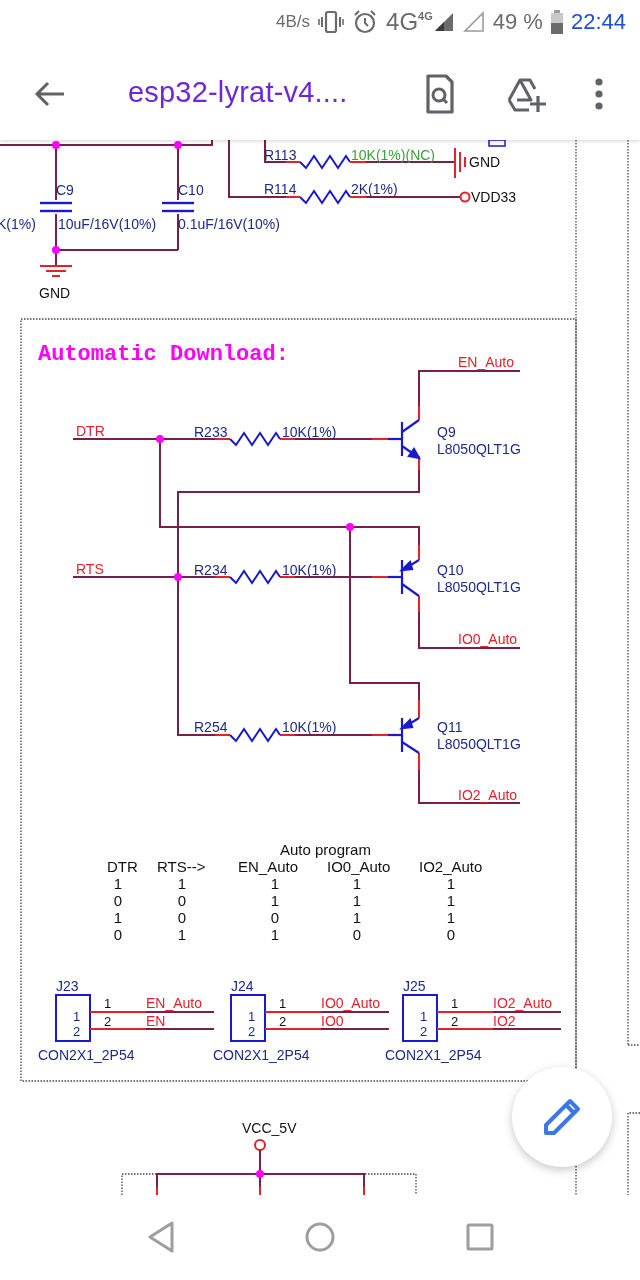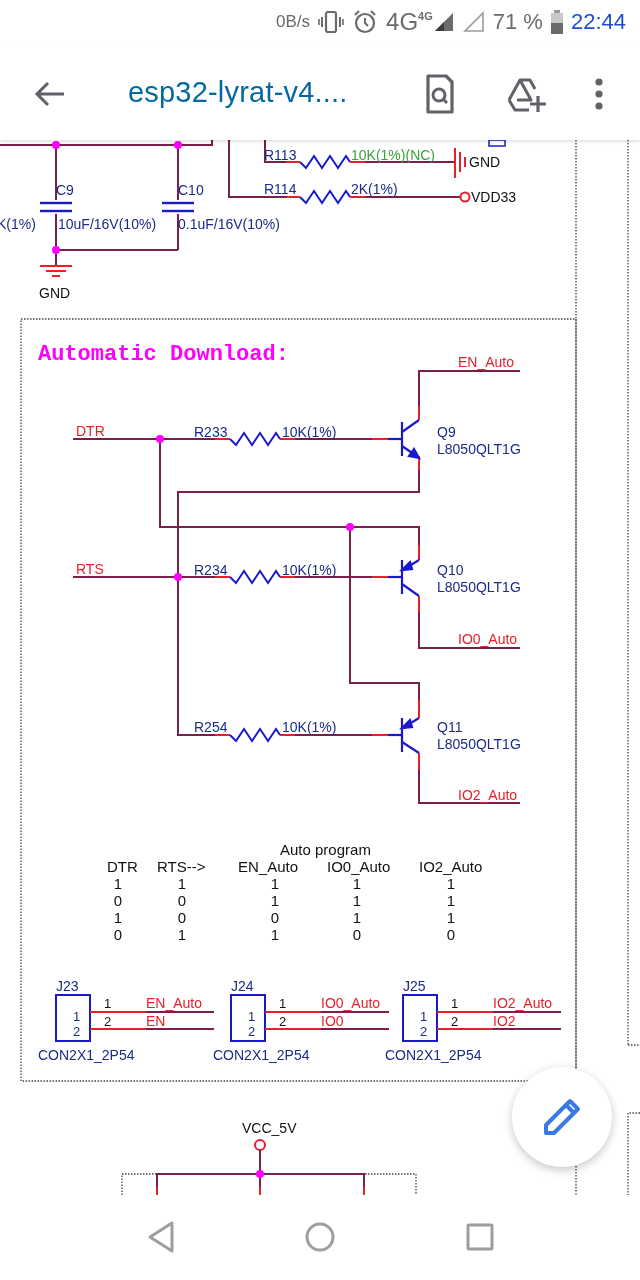--- a/index.html
+++ b/index.html
@@ -2,36 +2,36 @@
 <html><head>
 <meta charset="utf-8">
 <style>
   html, body { margin:0; padding:0; }
   body { width:640px; height:1280px; position:relative; overflow:hidden; background:#ffffff; font-family:"Liberation Sans", sans-serif; }
   .statusbar { position:absolute; left:0; top:0; width:640px; height:48px; background:#fff; color:#6b6b6b; }
   .statusbar .row { position:absolute; right:14px; top:8px; display:flex; align-items:center; gap:8px; font-size:22px; }
   .statusbar .sm { font-size:17px; }
   .appbar { position:absolute; left:0; top:48px; width:640px; height:92px; background:#fff; box-shadow:0 2px 3px rgba(0,0,0,0.12); z-index:5; }
   .appbar .back { position:absolute; left:30px; top:26px; width:40px; height:40px; cursor:pointer; }
-  .appbar .title { position:absolute; left:128px; top:28px; font-size:29px; color:#0369a1; letter-spacing:0.2px; }
+  .appbar .title { position:absolute; left:128px; top:28px; font-size:29px; color:#6d28d9; letter-spacing:0.2px; }
   .appbar .icon { position:absolute; top:24px; width:40px; height:44px; cursor:pointer; }
   .viewer { position:absolute; left:0; top:140px; width:640px; height:1055px; overflow:hidden; background:#fff; }
   .viewer svg { position:absolute; left:0; top:0; }
   .fab { position:absolute; left:512px; top:1067px; width:100px; height:100px; border-radius:50%; background:#fff; box-shadow:0 3px 10px rgba(0,0,0,0.22); z-index:6; cursor:pointer; }
   .fab svg { position:absolute; left:30px; top:30px; }
   .navbar { position:absolute; left:0; top:1195px; width:640px; height:85px; background:#fff; }
   .navbar .nb { position:absolute; top:22px; width:40px; height:40px; cursor:pointer; }
   .sch { font-family:"Liberation Sans", sans-serif; }
 </style>
 </head>
 <body>
 
 <div class="statusbar">
   <div class="row">
-    <span class="sm">0B/s</span>
+    <span class="sm">4B/s</span>
     <svg width="26" height="24" viewBox="0 0 26 24">
         <rect x="8" y="2" width="10" height="20" rx="2" fill="none" stroke="#6b6b6b" stroke-width="2.2"></rect>
         <line x1="4" y1="7" x2="4" y2="17" stroke="#6b6b6b" stroke-width="2"></line>
         <line x1="22" y1="7" x2="22" y2="17" stroke="#6b6b6b" stroke-width="2"></line>
         <line x1="1" y1="9" x2="1" y2="15" stroke="#6b6b6b" stroke-width="1.6"></line>
         <line x1="25" y1="9" x2="25" y2="15" stroke="#6b6b6b" stroke-width="1.6"></line>
       </svg>
     <svg width="26" height="26" viewBox="0 0 26 26">
         <circle cx="13" cy="14" r="9" fill="none" stroke="#6b6b6b" stroke-width="2.2"></circle>
         <path d="M13 9 V14 L16 17" fill="none" stroke="#6b6b6b" stroke-width="2"></path>
@@ -41,21 +41,21 @@
       <span style="font-size:24px;">4G</span>
       <span style="font-size:11px;font-weight:bold;margin-top:2px;">4G</span>
     </span>
     <svg width="22" height="22" viewBox="0 0 22 22" style="margin-left:-8px">
         <path d="M2 20 L20 20 L20 2 Z" fill="#6b6b6b"></path>
         <path d="M2 20 L11 20 L11 11 Z" fill="#3c3c3c"></path>
       </svg>
     <svg width="22" height="22" viewBox="0 0 22 22">
         <path d="M2 20 L20 20 L20 2 Z" fill="none" stroke="#9a9a9a" stroke-width="1.6"></path>
       </svg>
-    <span>71 %</span>
+    <span>49 %</span>
     <svg width="12" height="24" viewBox="0 0 12 24">
         <rect x="3" y="0" width="6" height="3" fill="#9a9a9a"></rect>
         <rect x="0" y="3" width="12" height="21" fill="#c8c8c8"></rect>
         <rect x="0" y="13" width="12" height="11" fill="#6b6b6b"></rect>
       </svg>
     <span style="color:#1d4ed8">22:44</span>
   </div>
 </div>
 
 <div class="appbar">

